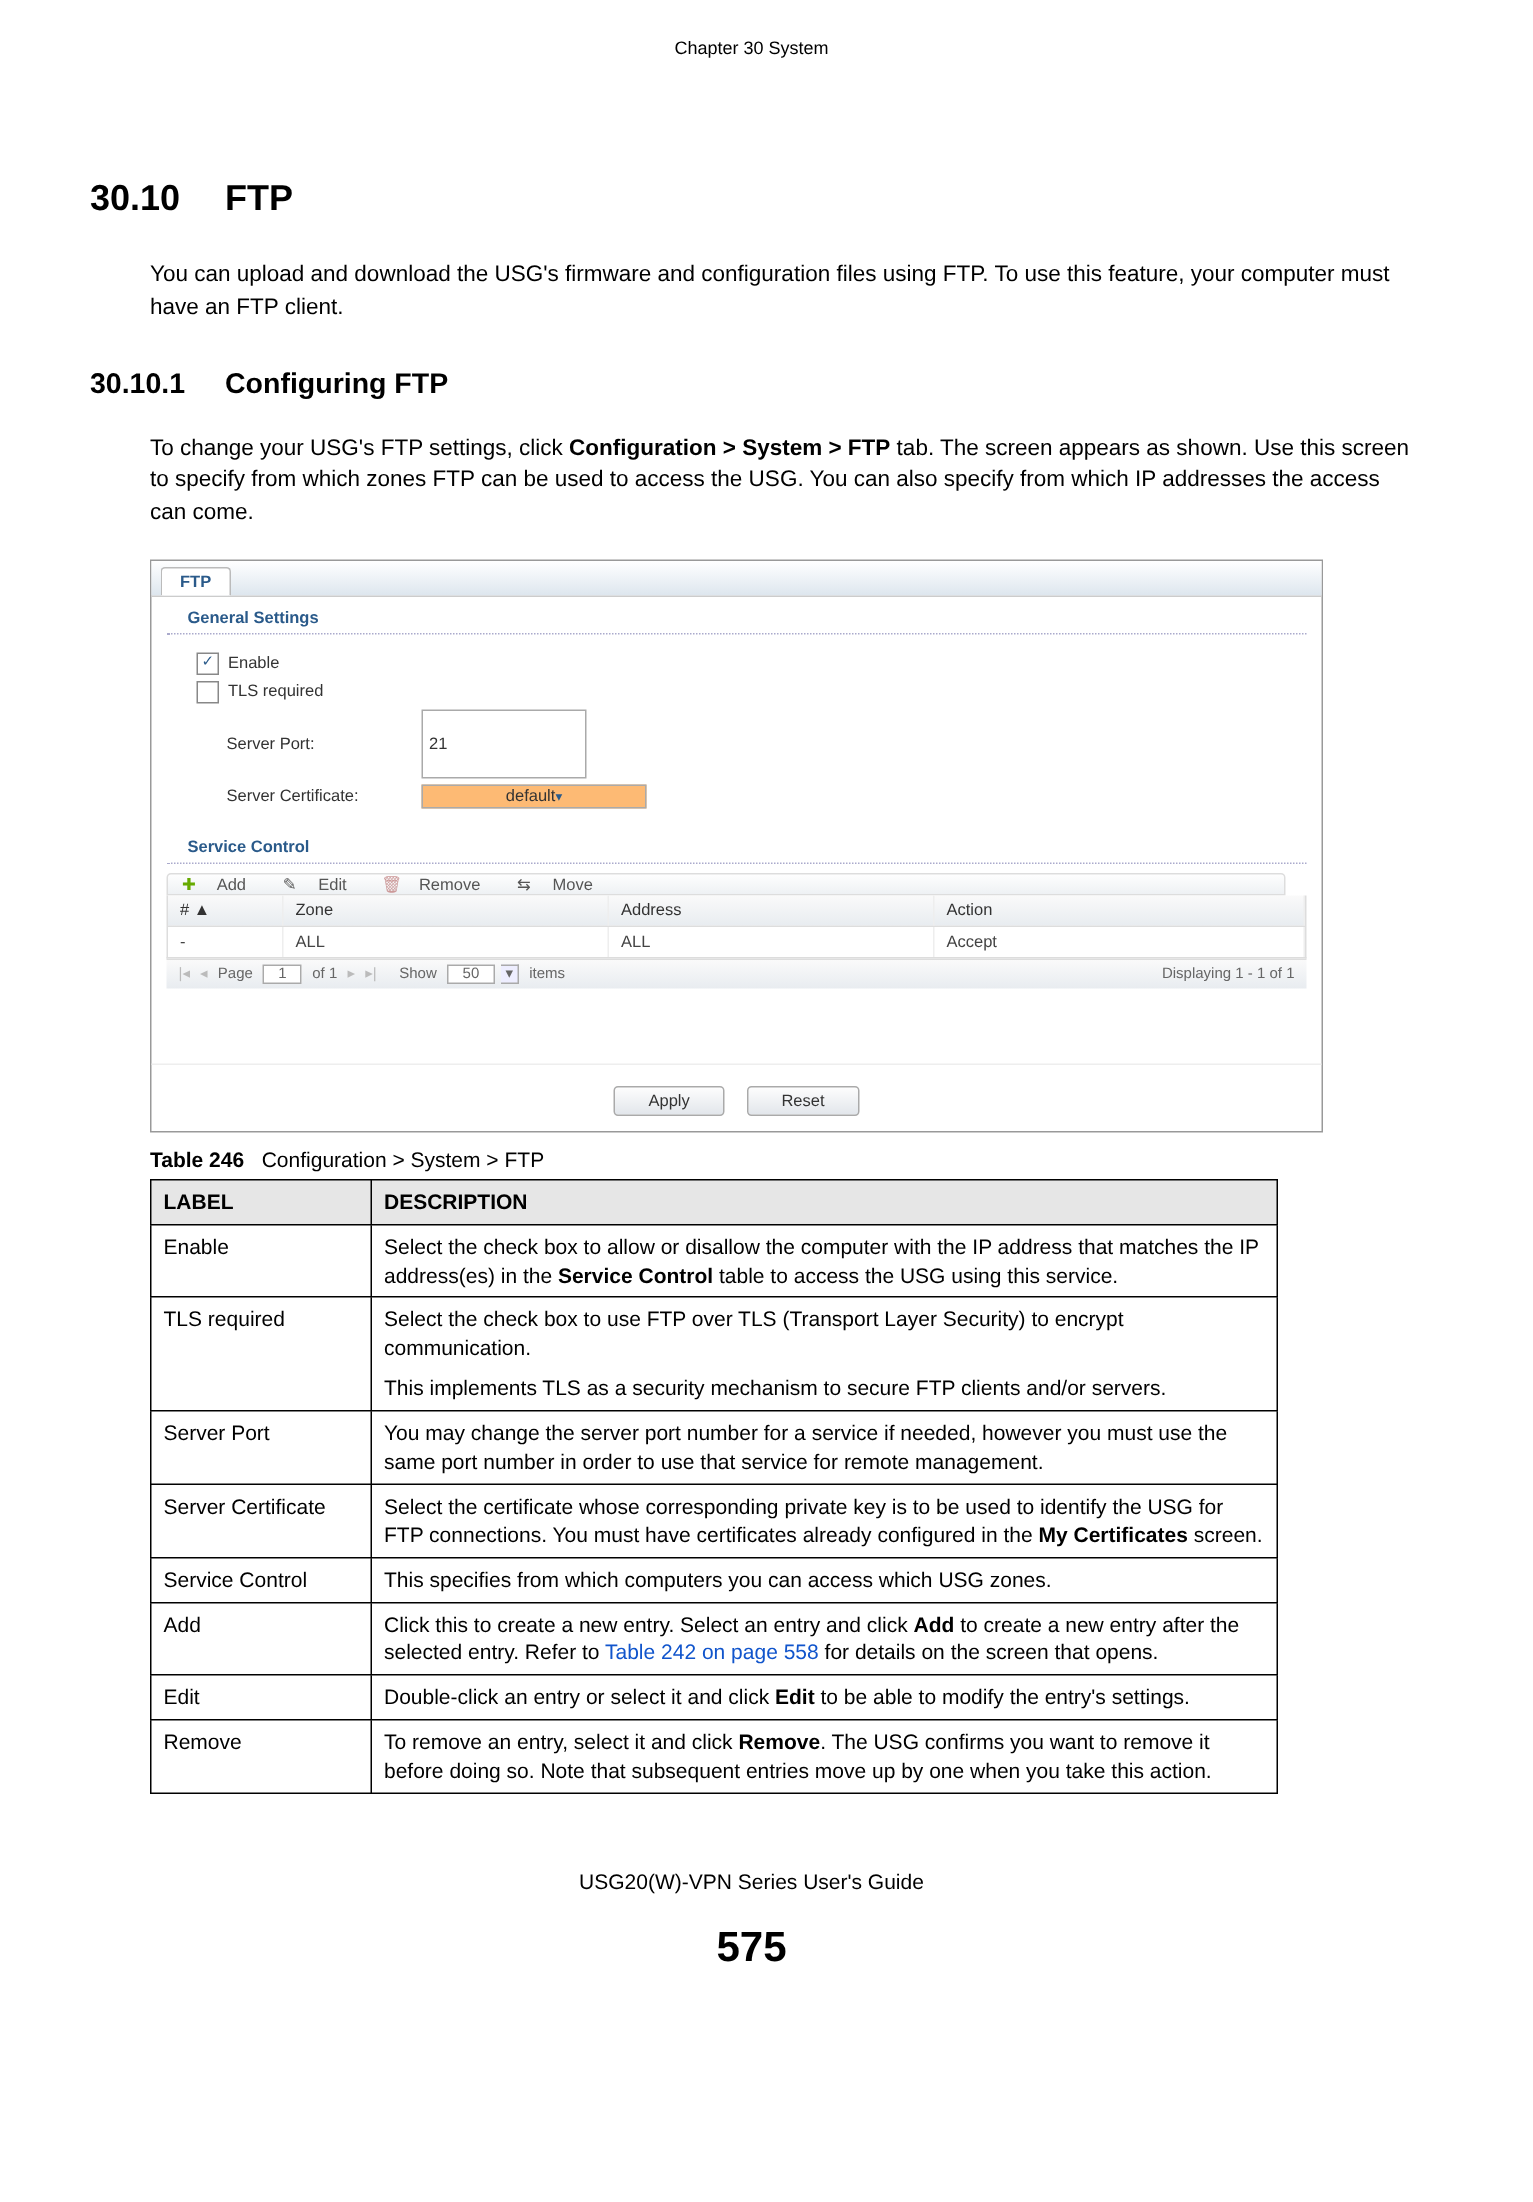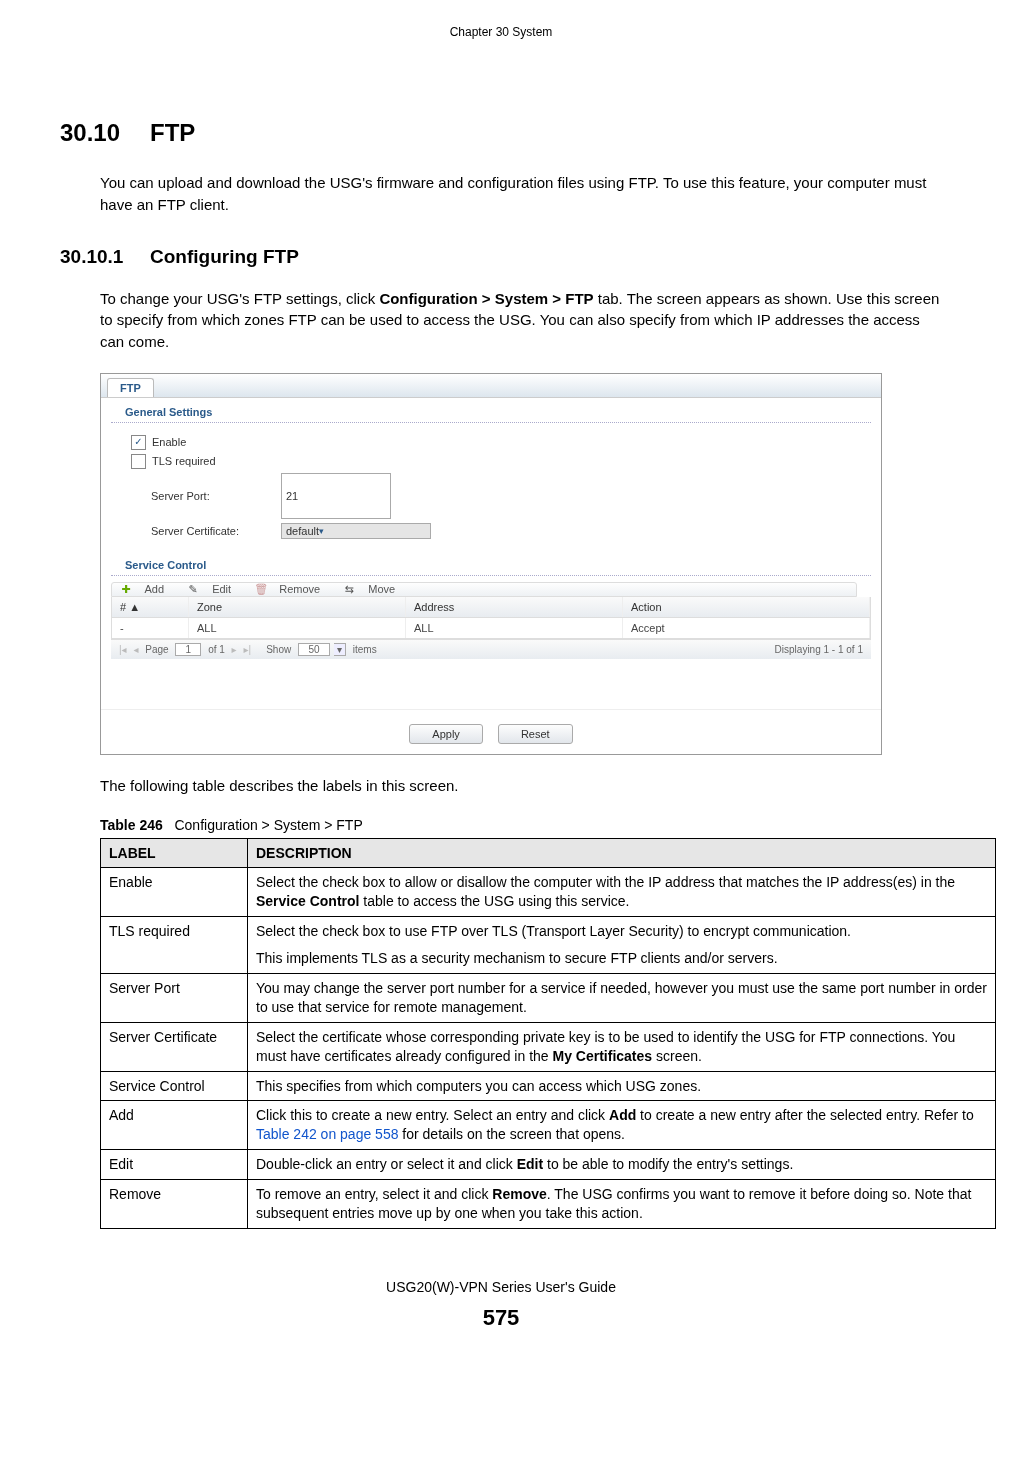--- a/index.html
+++ b/index.html
@@ -66,21 +66,21 @@
     margin:0 10px;
     font-size:11px;
   }
   .ss-form { padding: 8px 14px 8px 30px; }
   .ss-row { margin:4px 0; display:flex; align-items:center; }
   .ss-checkbox {
     width:13px; height:13px; border:1px solid #888; background:#fff; display:inline-block; margin-right:6px; text-align:center; font-size:10px; line-height:12px; color:#2a5a8a;
   }
   .ss-label { display:inline-block; width:130px; margin-left:20px;}
   .ss-input { border:1px solid #aaa; padding:16px 4px; width:100px; font-size:11px; background:#fff; }
-  .ss-select { border:1px solid #aaa; padding:1px 4px; width:140px; font-size:11px; background:#e5e5e5; display:flex; justify-content:flex-start; align-items:center;}
+  .ss-select { border:1px solid #aaa; padding:1px 4px; width:140px; font-size:11px; background:#fdba74; display:flex; justify-content:center; align-items:center;}
   .ss-select-arrow { color:#2a5a8a; font-size:9px;}
   .ss-toolbar { padding:0 8px; border:1px solid #ddd; margin:6px 24px 0 10px; background:linear-gradient(#fefefe,#eef1f4); border-radius:3px 3px 0 0;}
   .ss-toolbar span { margin-right:10px; color:#555;}
   .ss-toolbar .disabled { color:#bbb;}
   .ss-icon { display:inline-block; width:12px; text-align:center;}
   .ss-grid { margin:0 10px; border: 1px solid #ddd; border-top:none;}
   .ss-grid-head { background:linear-gradient(#fafafa,#e8ecf0); display:flex; border-bottom:1px solid #ddd;}
   .ss-grid-head div, .ss-grid-row div { padding:4px 8px; border-right:1px solid #eee; }
   .ss-col-num{ width:60px;} .ss-col-zone{width:200px;} .ss-col-addr{width:200px;} .ss-col-action{flex:1;}
   .ss-grid-row{ display:flex; color:#444;}
@@ -88,35 +88,35 @@
   .ss-pager-left span{margin-right:4px;}
   .ss-pagebox{border:1px solid #aaa; width:24px; text-align:center; display:inline-block; background:#fff;}
   .ss-footer-btns{ text-align:center; padding:14px 0 10px 0; border-top:1px solid #eee; margin-top:50px;}
   .ss-btn{
     display:inline-block; border:1px solid #aaa; border-radius:3px; padding:3px 22px; margin:0 6px; font-size:11px;
     background:linear-gradient(#fdfdfd,#e2e6eb); color:#333;
   }
   .table-container{ margin-left:40px; }
   table.desc {
     border-collapse: collapse;
-    width: 896px;
+    width: 752px;
     font-size:14px;
   }
   table.desc th, table.desc td {
     border: 1px solid #000;
     padding: 5px 8px;
     text-align:left;
     vertical-align:top;
     line-height:1.35;
   }
   table.desc th { background:#e6e6e6; font-weight:bold;}
   .col-label{ width:130px;}
   .link { color:#1155cc;}
   .footer{ text-align:center; margin-top:50px; font-size:14px;}
-  .footer-page{ font-size:22px; font-weight:bold; margin-top:10px;}
+  .footer-page{ font-size:28px; font-weight:bold; margin-top:20px;}
   .inline-bold{font-weight:bold;}
 </style>
 </head>
 <body>
 
 <div class="page">
   <div class="chapter-header">Chapter 30 System</div>
 
   <h1 class="section">
     <span class="section-num">30.10</span><span>FTP</span>
@@ -195,21 +195,20 @@
         <span>items</span>
       </div>
       <div>Displaying 1 - 1 of 1</div>
     </div>
     <div class="ss-footer-btns">
       <span class="ss-btn">Apply</span>
       <span class="ss-btn">Reset</span>
     </div>
   </div>
 
-  <p class="body-text" style="margin-top:20px;">The following table describes the labels in this screen.</p>
 
   <p class="caption">
     <span class="caption-bold">Table 246</span>&nbsp;&nbsp;&nbsp;<span>Configuration &gt; System &gt; FTP</span>
   </p>
 
   <div class="table-container">
   <table class="desc">
     <tbody>
           <tr>
       <th class="col-label">LABEL</th>

